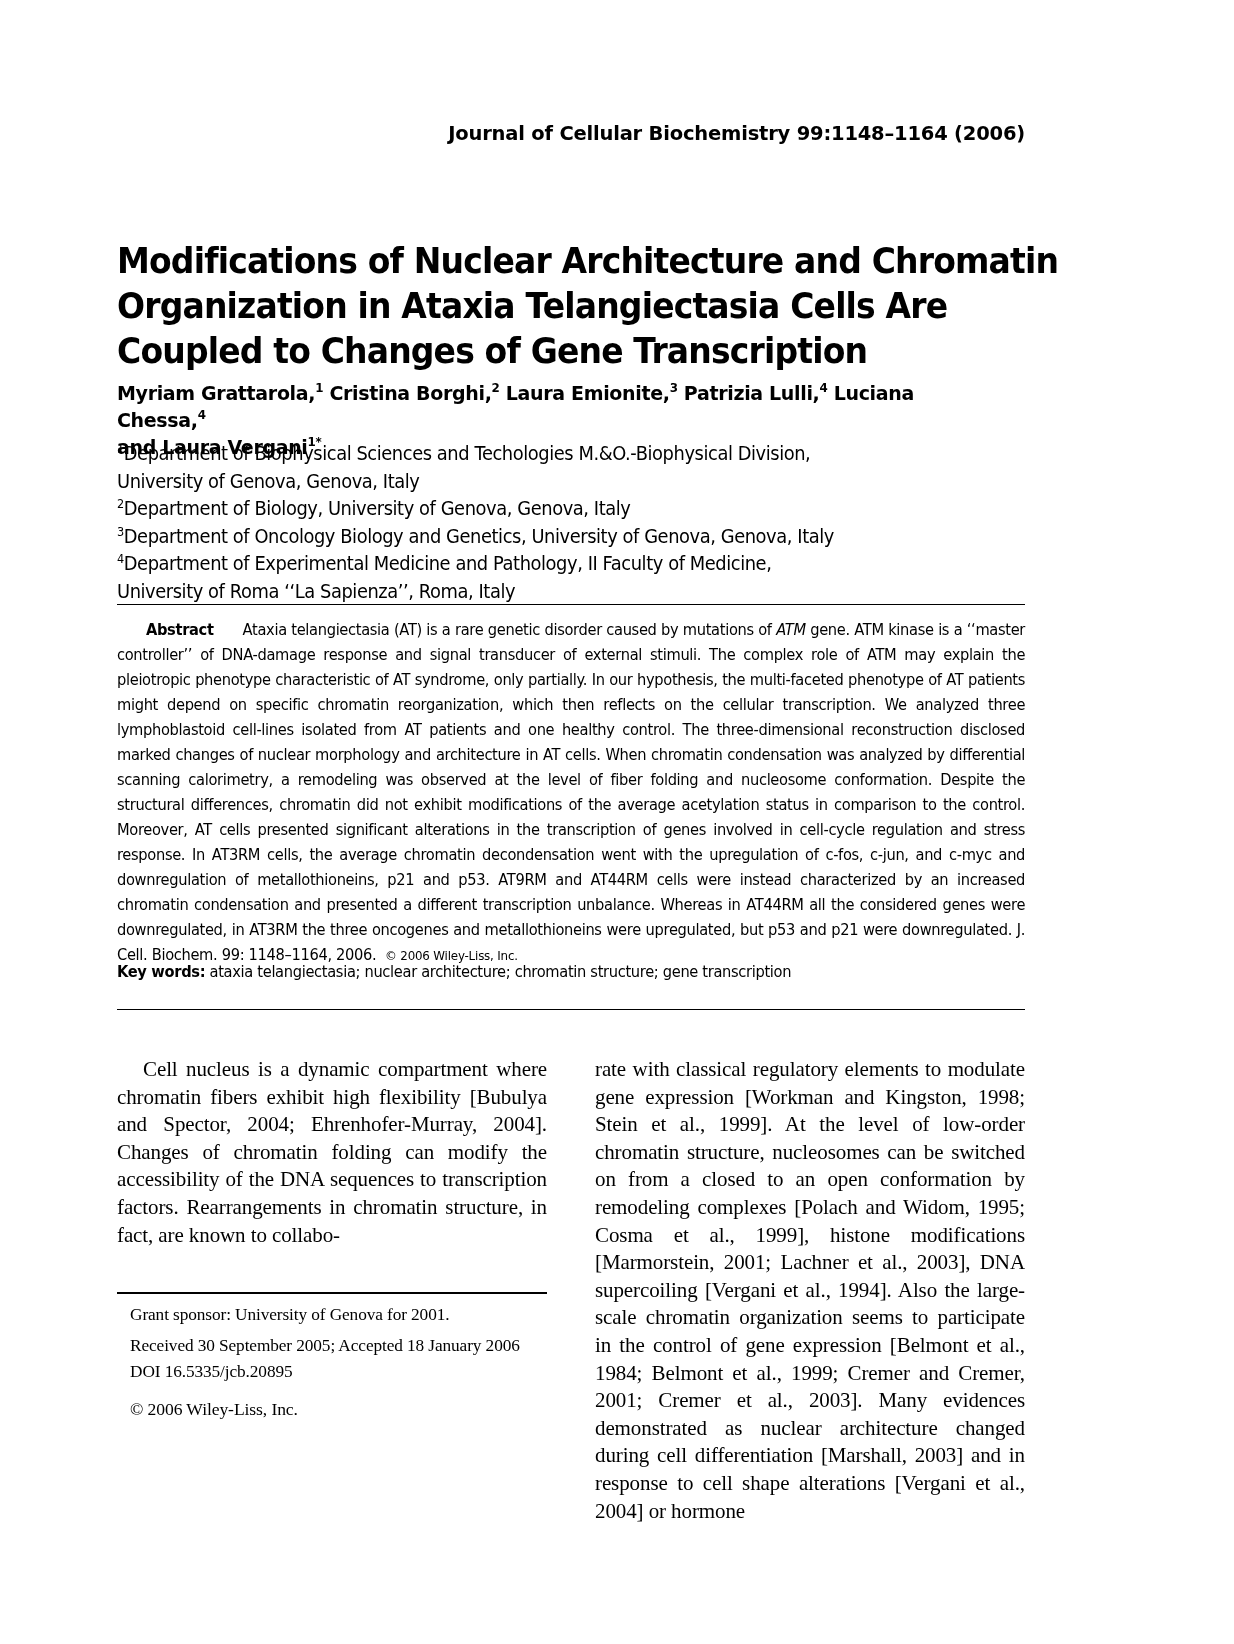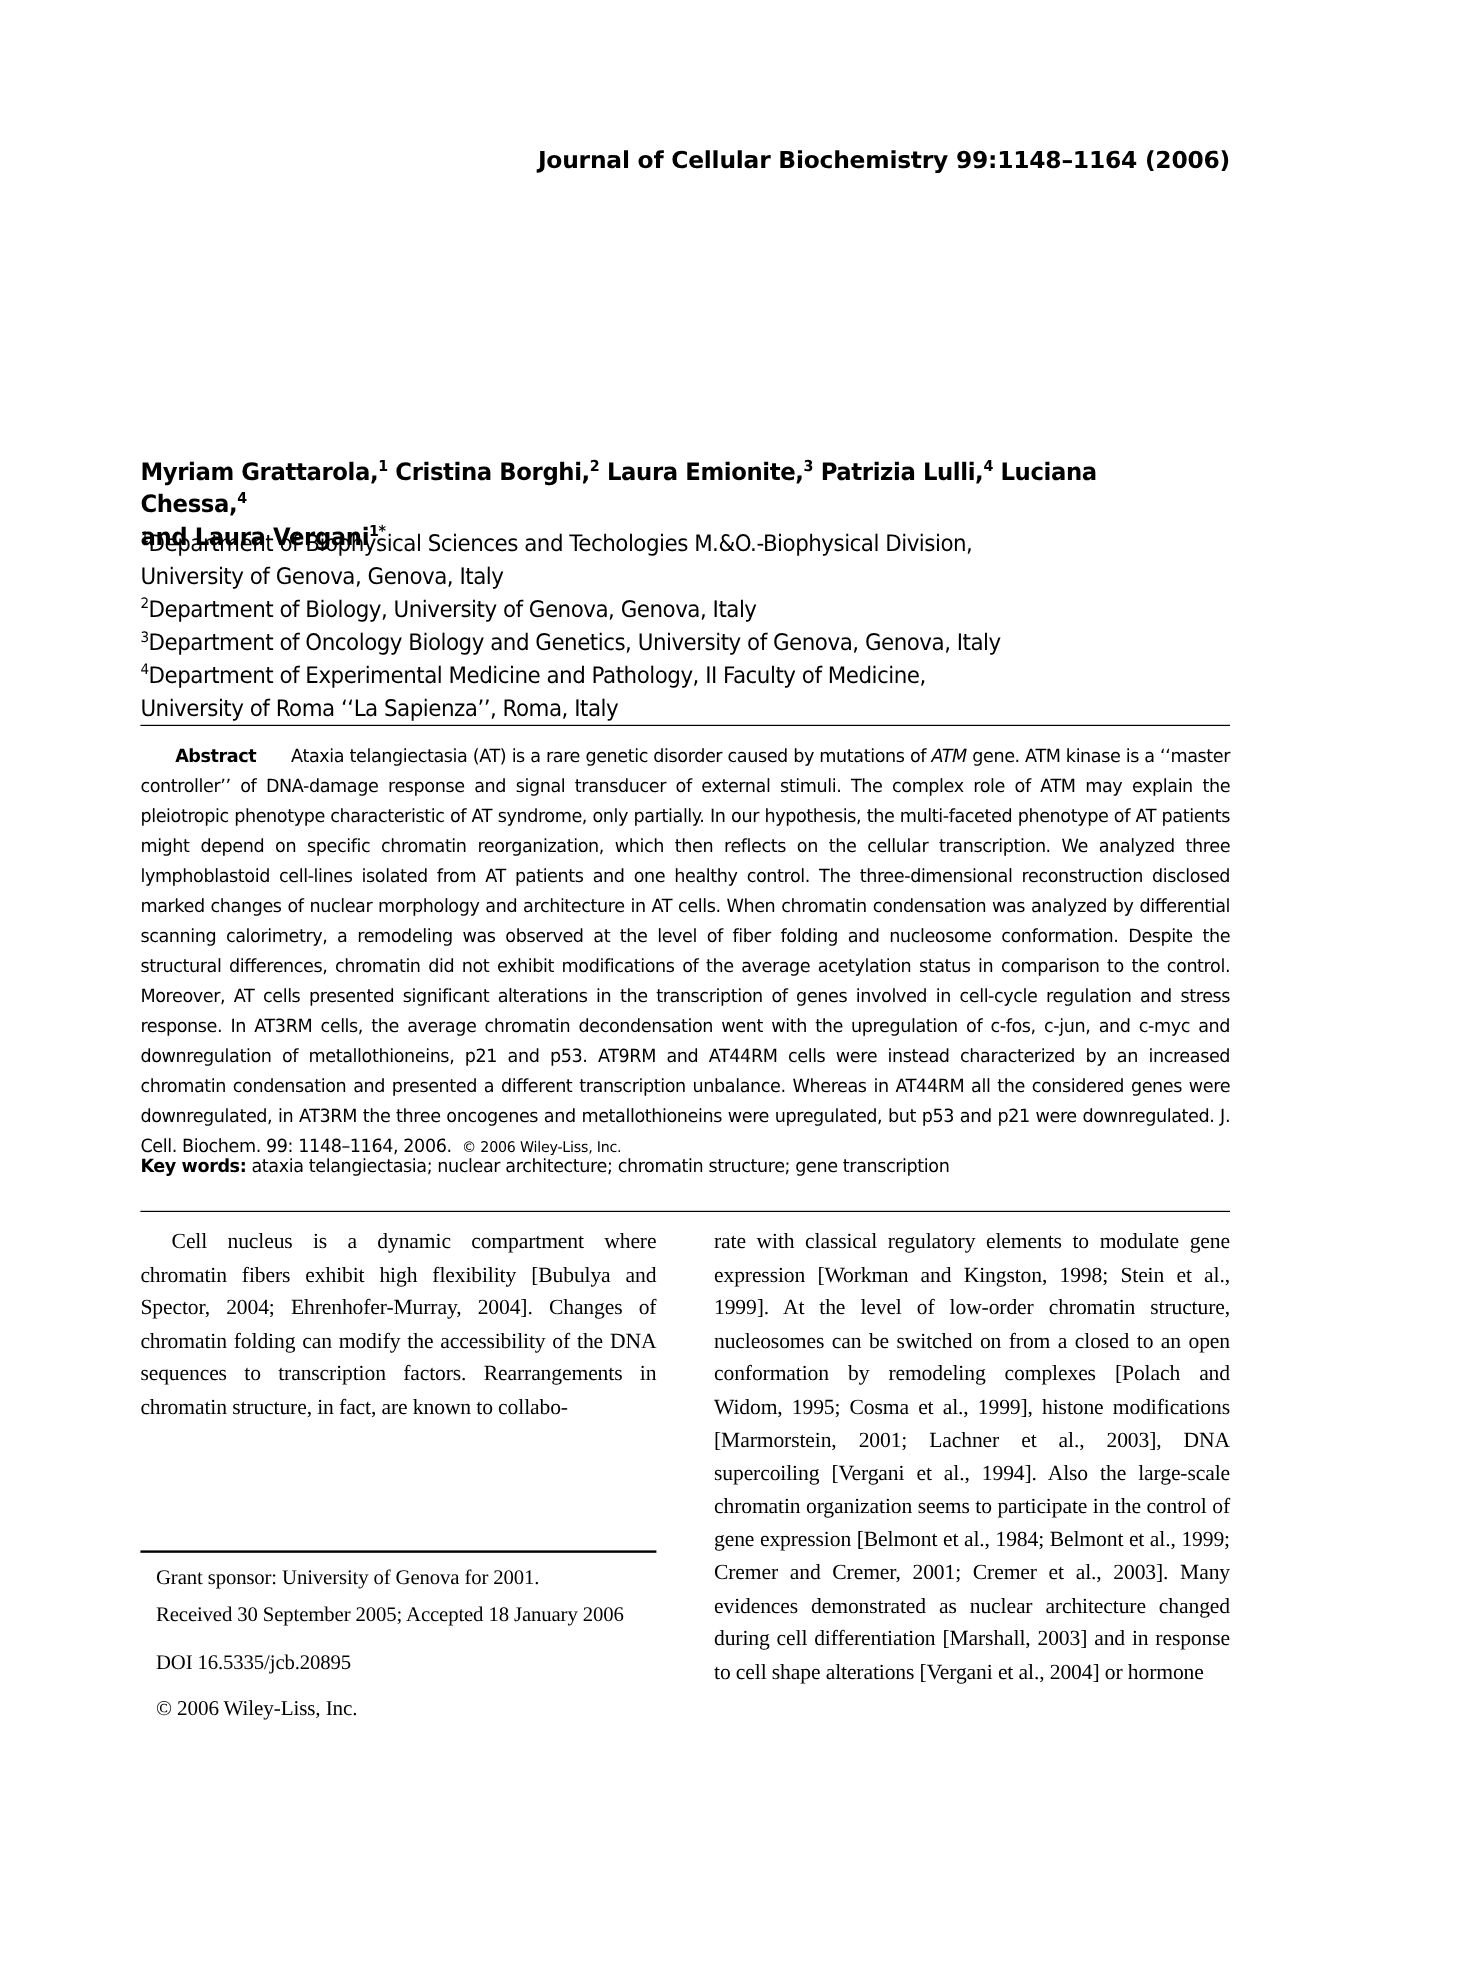--- a/index.html
+++ b/index.html
@@ -145,23 +145,23 @@
     font-size: 15.2px;
     letter-spacing: -0.35px;
     transform: scaleX(0.965);
     transform-origin: left top;
   }
   .keywords b { font-weight: bold; }
 
   
   .col {
     position: absolute;
-    top: 1021px;
+    top: 1056px;
     width: 430px;
-    font-size: 18px;
+    font-size: 21px;
     line-height: 27.6px;
     text-align: justify;
     letter-spacing: -0.1px;
   }
   .col-left { left: 117px; }
   .col-right { left: 595px; }
   .col p {
     margin: 0;
   }
   .col p.first {
@@ -183,33 +183,38 @@
     top: 1303px;
     width: 430px;
     font-size: 17.3px;
     line-height: 24.2px;
     text-align: justify;
     letter-spacing: -0.1px;
   }
   .footnotes p {
     margin: 0 0 7px 0;
   }
-  .footnotes p.tight { margin-bottom: 16px; }
+  .footnotes p.tight { margin-bottom: 2px; }
   .footnotes .pub {
     margin-top: 12px;
     font-size: 17.6px;
   }
 </style>
 </head>
 <body>
 
 <div class="page">
 
   <div class="running-head">Journal of Cellular Biochemistry 99:1148–1164 (2006)</div>
 
+  <div class="title-block">
+    <div class="title-line">Modifications of Nuclear Architecture and Chromatin</div>
+    <div class="title-line">Organization in Ataxia Telangiectasia Cells Are</div>
+    <div class="title-line">Coupled to Changes of Gene Transcription</div>
+  </div>
 
   <div class="authors">
     <span>Myriam Grattarola,</span><sup>1</sup>
     <span>Cristina Borghi,</span><sup>2</sup>
     <span>Laura Emionite,</span><sup>3</sup>
     <span>Patrizia Lulli,</span><sup>4</sup>
     <span>Luciana Chessa,</span><sup>4</sup><br>
     <span>and Laura Vergani</span><sup>1*</sup>
   </div>
 

